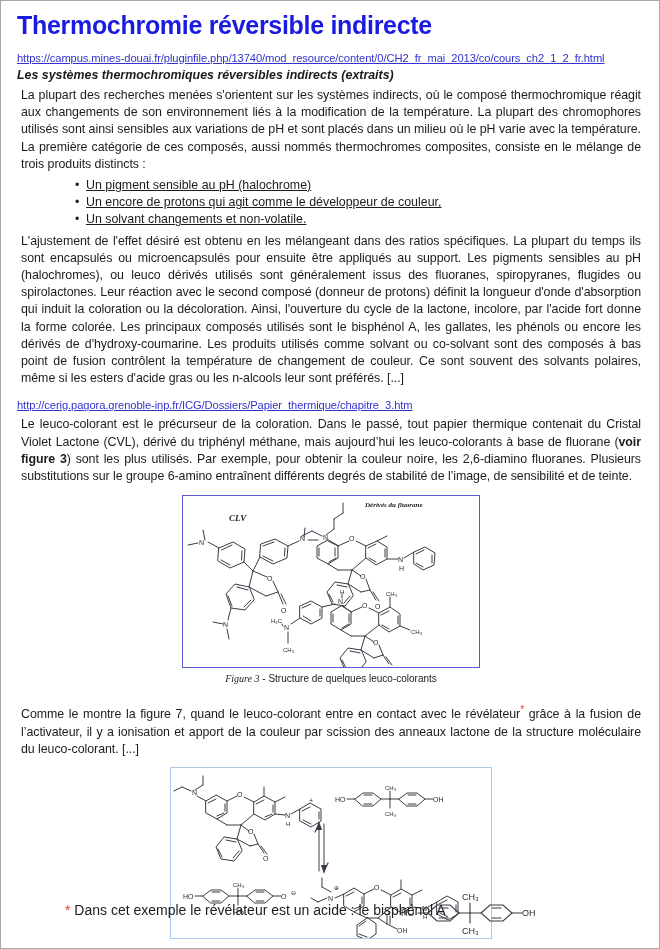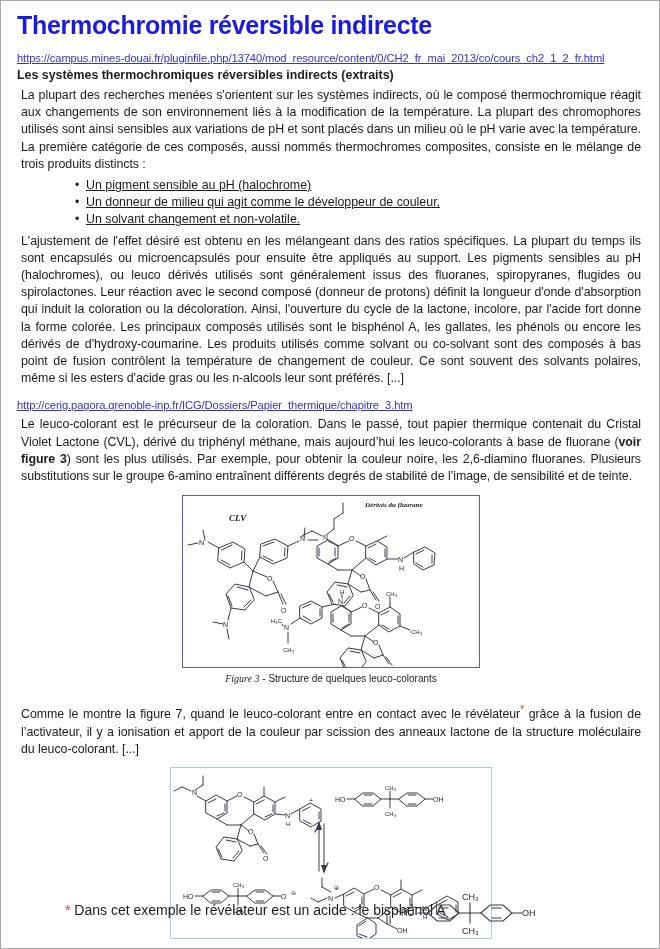--- a/index.html
+++ b/index.html
@@ -44,20 +44,21 @@
     letter-spacing: -0.1px;
     white-space: nowrap;
     margin-bottom: 2px;
   }
   .subhead {
     font-size: 12.4px;
     font-weight: bold;
     color: #1c1c1c;
     line-height: 16px;
     margin: 0 0 1px 0;
+    font-style: italic;
   }
   p.body {
     font-size: 12.4px;
     color: #1c1c1c;
     line-height: 17.2px;
     margin: 4px;
     text-align: justify;
     letter-spacing: -0.05px;
   }
   ul.bullets {
@@ -151,22 +152,22 @@
     <h1 class="doc-title">Thermochromie réversible indirecte</h1>
 
     <a class="url">https://campus.mines-douai.fr/pluginfile.php/13740/mod_resource/content/0/CH2_fr_mai_2013/co/cours_ch2_1_2_fr.html</a>
 
     <div class="subhead">Les systèmes thermochromiques réversibles indirects (extraits)</div>
 
     <p class="body">La plupart des recherches menées s'orientent sur les systèmes indirects, où le composé thermochromique réagit aux changements de son environnement liés à la modification de la température. La plupart des chromophores utilisés sont ainsi sensibles aux variations de pH et sont placés dans un milieu où le pH varie avec la température. La première catégorie de ces composés, aussi nommés thermochromes composites, consiste en le mélange de trois produits distincts :</p>
 
     <ul class="bullets">
       <li>Un pigment sensible au pH (halochrome)</li>
-      <li>Un donneur de milieu qui agit comme le développeur de couleur,</li>
-      <li>Un solvant changement et non-volatile.</li>
+      <li>Un encore de protons qui agit comme le développeur de couleur,</li>
+      <li>Un solvant changements et non-volatile.</li>
     </ul>
 
     <p class="body">L'ajustement de l'effet désiré est obtenu en les mélangeant dans des ratios spécifiques. La plupart du temps ils sont encapsulés ou microencapsulés pour ensuite être appliqués au support. Les pigments sensibles au pH (halochromes), ou leuco dérivés utilisés sont généralement issus des fluoranes, spiropyranes, flugides ou spirolactones. Leur réaction avec le second composé (donneur de protons) définit la longueur d'onde d'absorption qui induit la coloration ou la décoloration. Ainsi, l'ouverture du cycle de la lactone, incolore, par l'acide fort donne la forme colorée. Les principaux composés utilisés sont le bisphénol A, les gallates, les phénols ou encore les dérivés de d'hydroxy-coumarine. Les produits utilisés comme solvant ou co-solvant sont des composés à bas point de fusion contrôlent la température de changement de couleur. Ce sont souvent des solvants polaires, même si les esters d'acide gras ou les n-alcools leur sont préférés. [...]</p>
 
     <div class="gap-s"></div>
 
     <a class="url">http://cerig.pagora.grenoble-inp.fr/ICG/Dossiers/Papier_thermique/chapitre_3.htm</a>
 
     <p class="body"><span>Le leuco-colorant est le précurseur de la coloration. Dans le passé, tout papier thermique contenait du Cristal Violet Lactone (CVL), dérivé du triphényl méthane, mais aujourd’hui les leuco-colorants à base de fluorane (</span><span class="bold-seg">voir figure 3</span><span>) sont les plus utilisés. Par exemple, pour obtenir la couleur noire, les 2,6-diamino fluoranes. Plusieurs substitutions sur le groupe 6-amino entraînent différents degrés de stabilité de l’image, de sensibilité et de teinte.</span></p>
 

